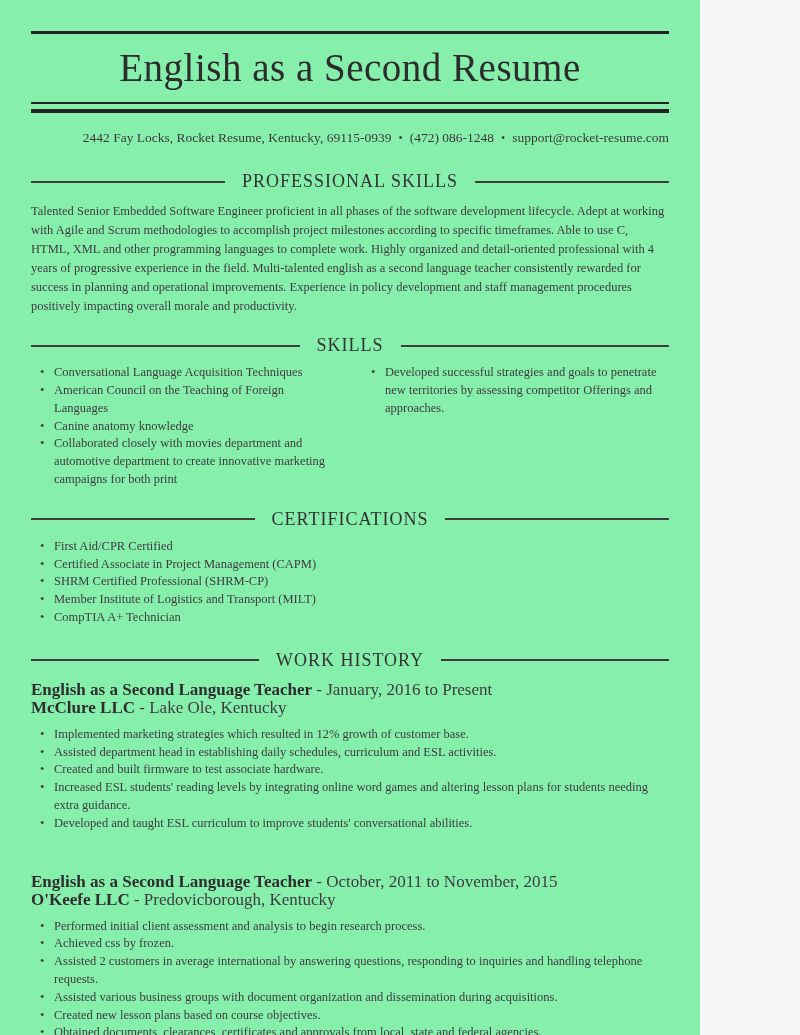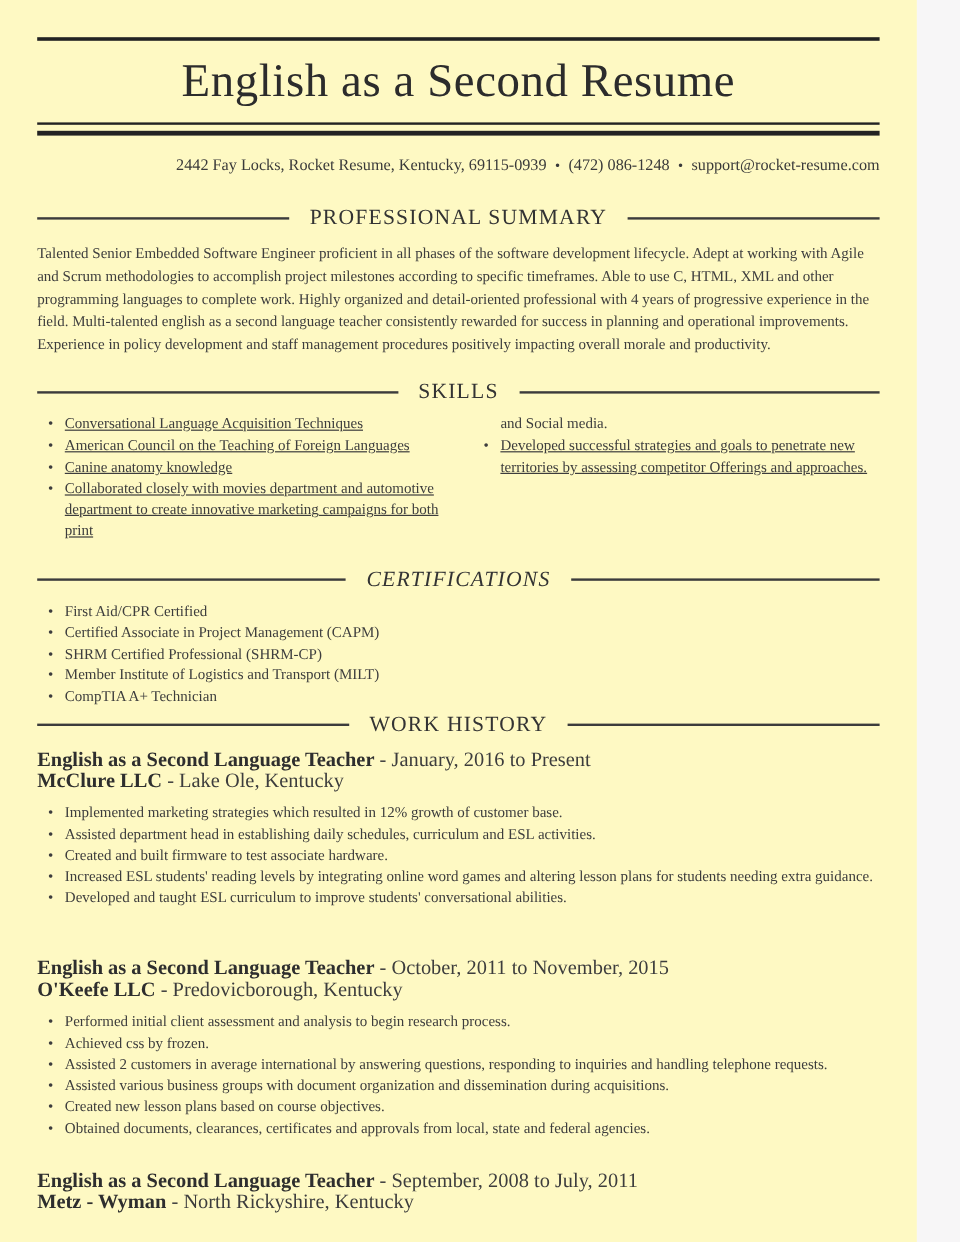--- a/index.html
+++ b/index.html
@@ -1,22 +1,22 @@
 <!DOCTYPE html>
 <html><head>
 <meta charset="utf-8">
 <style>
   html,body{margin:0;padding:0;background:#f7f6f7;}
   .page{
     position:relative;
-    width:764px;height:1035px;
+    width:700px;height:1035px;
     box-sizing:border-box;
     padding:0 31px;
     overflow:hidden;
-    background:#fef9c3;
+    background:#86efac;
     font-family:"Liberation Serif","DejaVu Serif",serif;
     color:#3b3b3b;
   }
   .rule-top{margin-top:31px;border-top:3px solid #232323;height:0;}
   .resume-title{
     font-size:39px;font-weight:400;text-align:center;
     margin:9px 0 8px;color:#2c2c2c;letter-spacing:.5px;line-height:1.3;
   }
   .rule-double{border-top:2px solid #232323;border-bottom:4px solid #232323;height:5px;}
   .contact{
@@ -27,31 +27,31 @@
   .section-head{
     display:flex;align-items:center;gap:17px;
   }
   .section-head .line{flex:1 1 0;border-top:2px solid #3c3c3c;height:0;}
   .section-head .label{
     font-size:18px;letter-spacing:1px;color:#333;white-space:nowrap;
     font-weight:400;
   }
   .head-summary{margin-top:25px;}
   .head-skills{margin-top:19px;justify-content:center;}
-  .head-certs{margin-top:20px;font-style:italic;}
-  .head-work{margin-top:3px;}
+  .head-certs{margin-top:20px;}
+  .head-work{margin-top:23px;}
   .summary-text{
     margin:10px 0 0;font-size:12.5px;line-height:19px;color:#3d3d3d;
   }
   ul.blist{list-style:none;margin:8px 0 0;padding:0;font-size:12.5px;line-height:17.8px;color:#3d3d3d;}
   ul.blist li{position:relative;padding-left:23px;}
   ul.blist li::before{content:"\2022";position:absolute;left:9px;top:0;color:#3d3d3d;}
   .skills-cols{display:flex;gap:24px;margin-top:8px;}
   .skills-col{flex:1 1 0;}
-  .skills-col ul.blist{margin-top:0;text-decoration:underline;}
+  .skills-col ul.blist{margin-top:0;}
   .continuation{font-size:12.5px;line-height:17.8px;color:#3d3d3d;padding-left:23px;margin:0;}
   .job{margin-top:17px;}
   .job-first{margin-top:10px;}
   .job-line{margin:0;font-size:17px;line-height:18px;color:#3d3d3d;}
   .job-line strong{color:#2e2e2e;font-weight:700;}
   .job ul.blist{margin-top:9px;}
   .job2-gap{margin-top:40px;}
   .job3-gap{margin-top:25px;}
 </style>
 </head>
@@ -62,21 +62,21 @@
   <div class="rule-top"></div>
 
   <h1 class="resume-title">English as a Second Resume</h1>
 
   <div class="rule-double"></div>
 
   <p class="contact"><span>2442 Fay Locks, Rocket Resume, Kentucky, 69115-0939</span><span class="dot">•</span><span>(472) 086-1248</span><span class="dot">•</span><span>support@rocket-resume.com</span></p>
 
   <div class="section-head head-summary">
     <span class="line"></span>
-    <span class="label">PROFESSIONAL SUMMARY</span>
+    <span class="label">PROFESSIONAL SKILLS</span>
     <span class="line"></span>
   </div>
 
   <p class="summary-text">Talented Senior Embedded Software Engineer proficient in all phases of the software development lifecycle. Adept at working with Agile and Scrum methodologies to accomplish project milestones according to specific timeframes. Able to use C, HTML, XML and other programming languages to complete work. Highly organized and detail-oriented professional with 4 years of progressive experience in the field. Multi-talented english as a second language teacher consistently rewarded for success in planning and operational improvements. Experience in policy development and staff management procedures positively impacting overall morale and productivity.</p>
 
   <div class="section-head head-skills">
     <span class="line"></span>
     <span class="label">SKILLS</span>
     <span class="line"></span>
   </div>
@@ -84,21 +84,20 @@
   <div class="skills-cols">
     <div class="skills-col">
       <ul class="blist">
         <li>Conversational Language Acquisition Techniques</li>
         <li>American Council on the Teaching of Foreign Languages</li>
         <li>Canine anatomy knowledge</li>
         <li>Collaborated closely with movies department and automotive department to create innovative marketing campaigns for both print</li>
       </ul>
     </div>
     <div class="skills-col">
-      <p class="continuation">and Social media.</p>
       <ul class="blist">
         <li>Developed successful strategies and goals to penetrate new territories by assessing competitor Offerings and approaches.</li>
       </ul>
     </div>
   </div>
 
   <div class="section-head head-certs">
     <span class="line"></span>
     <span class="label">CERTIFICATIONS</span>
     <span class="line"></span>

